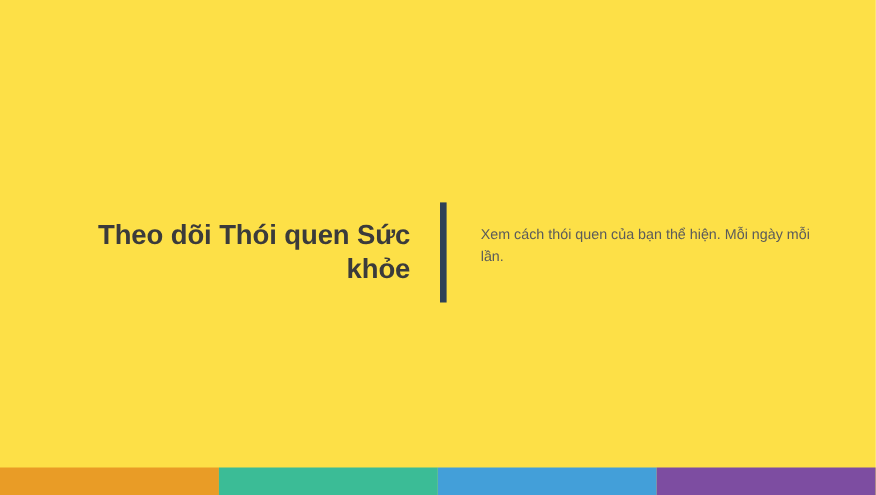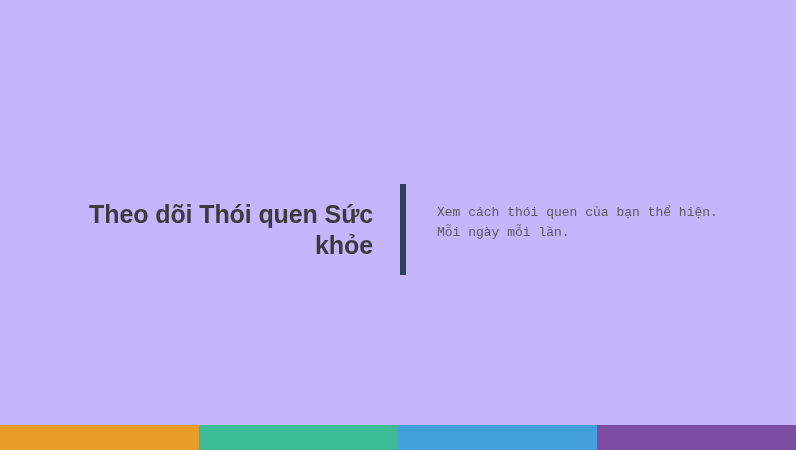--- a/index.html
+++ b/index.html
@@ -84,30 +84,30 @@
     display: flex;
   }
   .band {
     height: 100%;
     flex: 1 1 25%;
   }
 </style>
 </head>
 <body style="background: rgb(255, 255, 255);">
 
-<div class="slide" style="background: #c4b5fd;">
+<div class="slide" style="background: #fde047;">
 
   <div class="title-block">
     <h1 class="slide-title" style="color: rgb(59, 59, 59);">Theo dõi Thói quen Sức khỏe</h1>
   </div>
 
   <div class="divider" style="background: rgb(47, 65, 86);"></div>
 
   <div class="body-block">
-    <p class="slide-body" style="color: rgb(91, 91, 91); font-family: Liberation Mono, monospace;">Xem cách thói quen của bạn thể hiện. Mỗi ngày mỗi lần.</p>
+    <p class="slide-body" style="color: rgb(91, 91, 91);">Xem cách thói quen của bạn thể hiện. Mỗi ngày mỗi lần.</p>
   </div>
 
   <div class="footer-bands">
     <div class="band" style="background: rgb(233, 156, 38);"></div>
     <div class="band" style="background: rgb(59, 188, 150);"></div>
     <div class="band" style="background: rgb(67, 159, 217);"></div>
     <div class="band" style="background: rgb(125, 77, 161);"></div>
   </div>
 
 </div>

